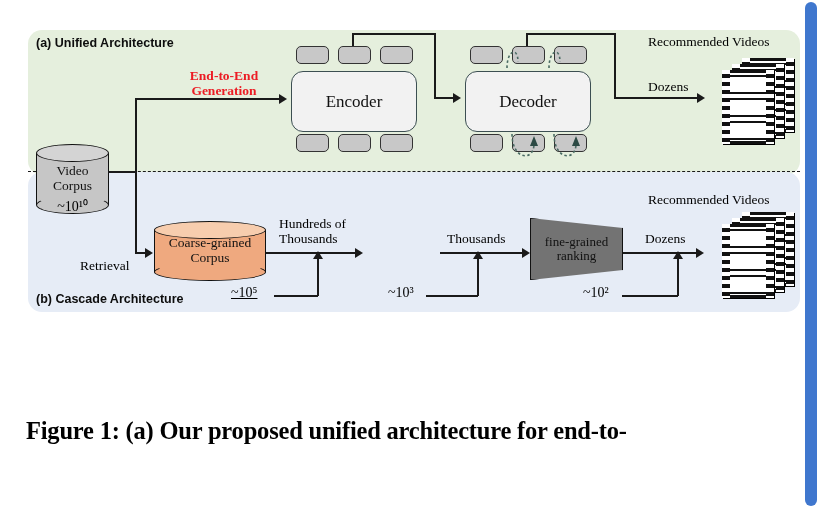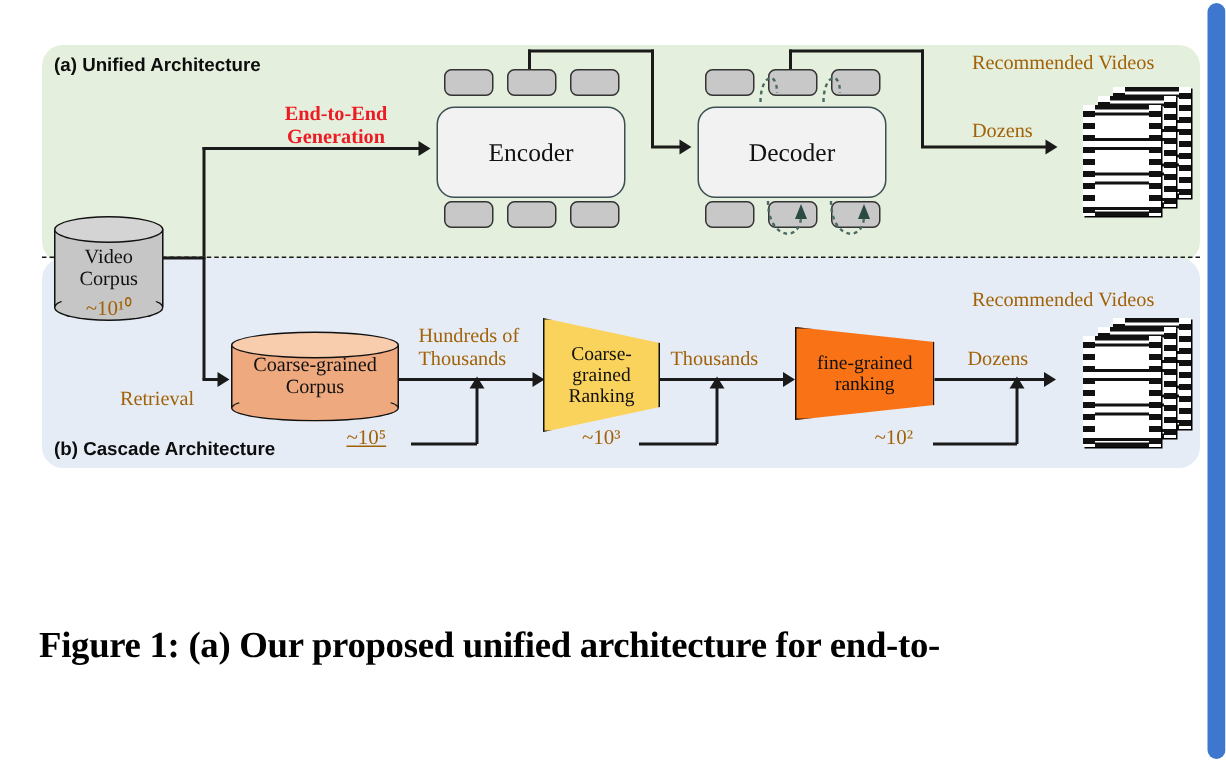--- a/index.html
+++ b/index.html
@@ -59,26 +59,26 @@
   .tok{position:absolute;background:#c8c8c8;border:1.4px solid #333;border-radius:5px;
        width:31px;height:16px;}
 
   
   .trap{position:absolute;display:flex;flex-direction:column;align-items:center;
         justify-content:center;text-align:center;font-size:13px;color:#111;line-height:1.1;
         box-sizing:border-box;}
   .trap-coarse{left:362px;top:212px;width:78px;height:76px;background:#fad35c;
        border:1.6px solid #111;
        clip-path:polygon(0% 0%,100% 22%,100% 78%,0% 100%);}
-  .trap-fine{left:530px;top:218px;width:93px;height:62px;background:#f97316;
+  .trap-fine{left:530px;top:218px;width:93px;height:62px;background:#737373;
        border:1.6px solid #111;
        clip-path:polygon(0% 0%,100% 16%,100% 84%,0% 100%);}
 
   
-  .t{position:absolute;font-size:13.5px;color:#a16207;line-height:1.12;white-space:pre;}
+  .t{position:absolute;font-size:13.5px;color:#000000;line-height:1.12;white-space:pre;}
   .t.red{color:#ec1c24;font-weight:bold;text-align:center;}
   .t.ctr{text-align:center;}
 
   
   .ln{position:absolute;background:#1a1a1a;}
   .lnh{height:1.8px;}
   .lnv{width:1.8px;}
   .arrowR{position:absolute;width:0;height:0;border-left:8px solid #1a1a1a;
           border-top:5px solid transparent;border-bottom:5px solid transparent;}
   .arrowU{position:absolute;width:0;height:0;border-bottom:8px solid #1a1a1a;
@@ -221,23 +221,20 @@
     <div class="ln lnh" style="left:266px;top:252px;width:92px;"></div>
     <div class="arrowR" style="left:355px;top:248px;"></div>
     <div class="t" style="left:279px;top:216px;">Hundreds of
 Thousands</div>
 
     <div class="t" style="left:231px;top:285px;font-size:14px;text-decoration:underline;">~10⁵</div>
     <div class="ln lnh" style="left:274px;top:295px;width:44px;"></div>
     <div class="ln lnv" style="left:317px;top:258px;height:38px;"></div>
     <div class="arrowU" style="left:313px;top:251px;"></div>
 
-    <div class="trap trap-coarse">Coarse-
-grained
-Ranking</div>
 
     <div class="ln lnh" style="left:440px;top:252px;width:86px;"></div>
     <div class="arrowR" style="left:522px;top:248px;"></div>
     <div class="t" style="left:447px;top:231px;">Thousands</div>
 
     <div class="t" style="left:388px;top:285px;font-size:14px;">~10³</div>
     <div class="ln lnh" style="left:426px;top:295px;width:52px;"></div>
     <div class="ln lnv" style="left:477px;top:258px;height:38px;"></div>
     <div class="arrowU" style="left:473px;top:251px;"></div>
 

